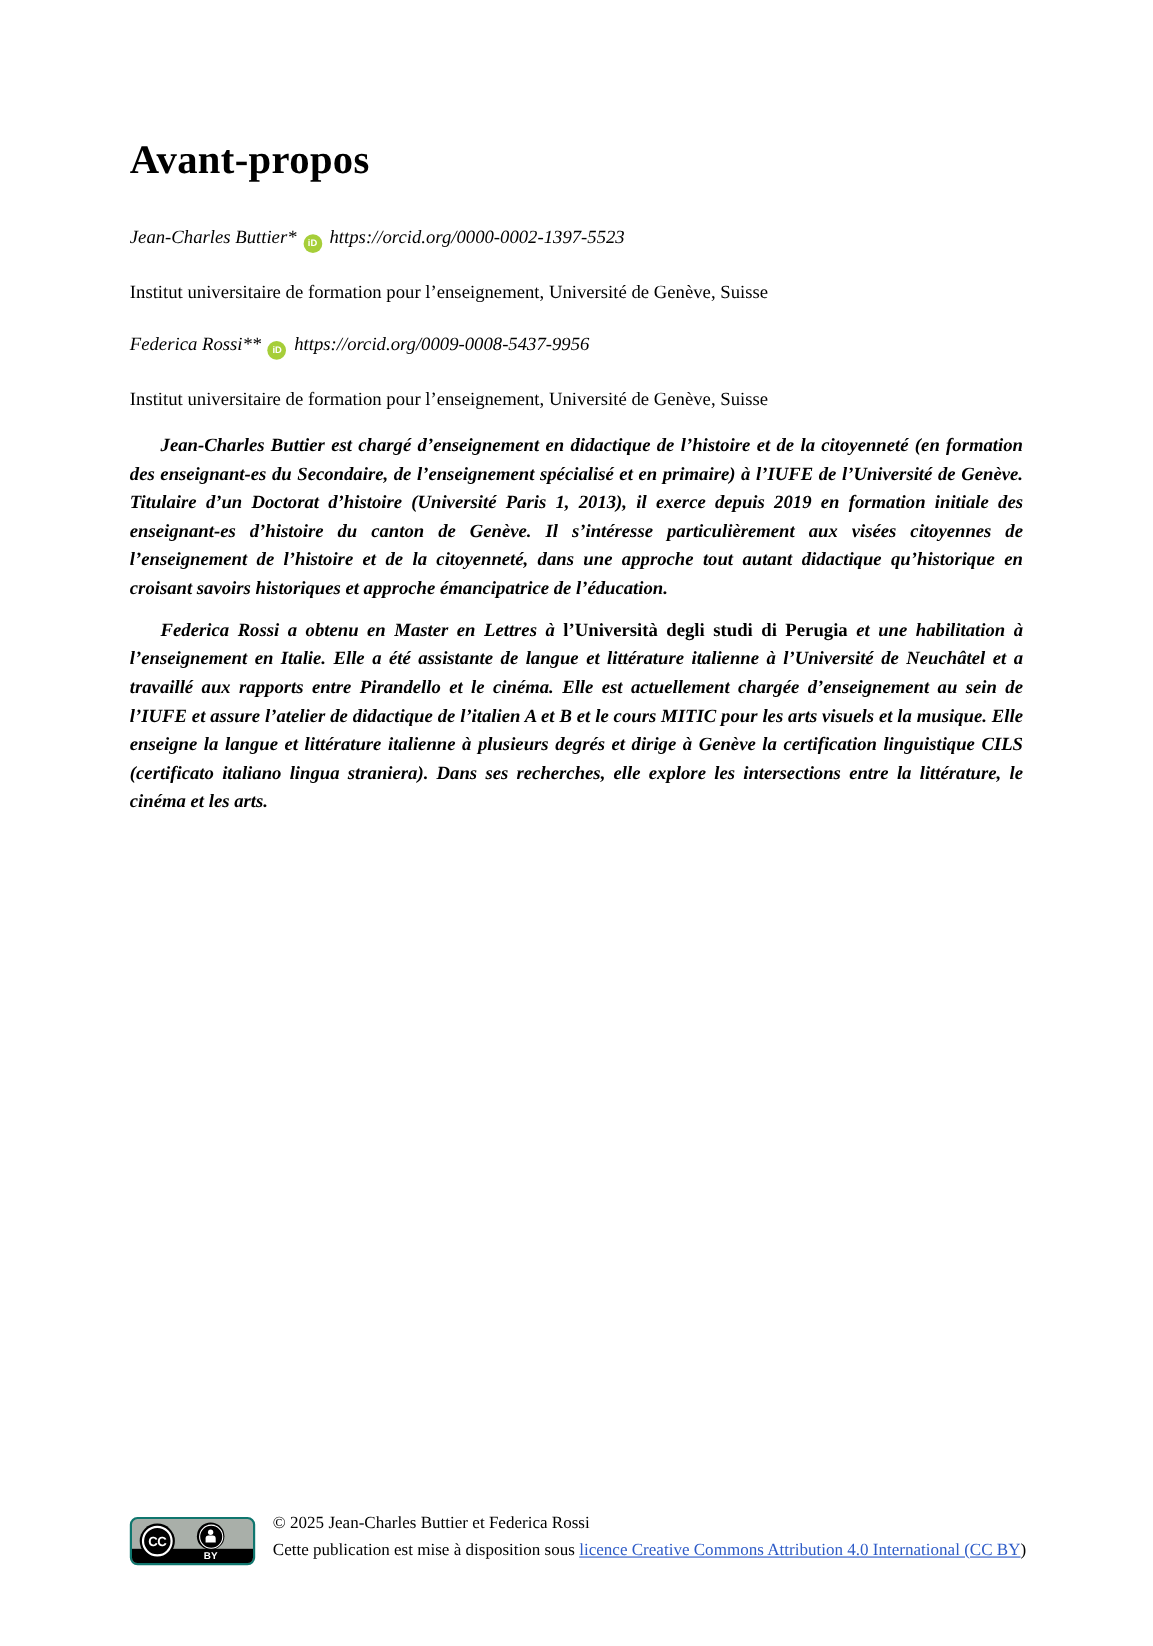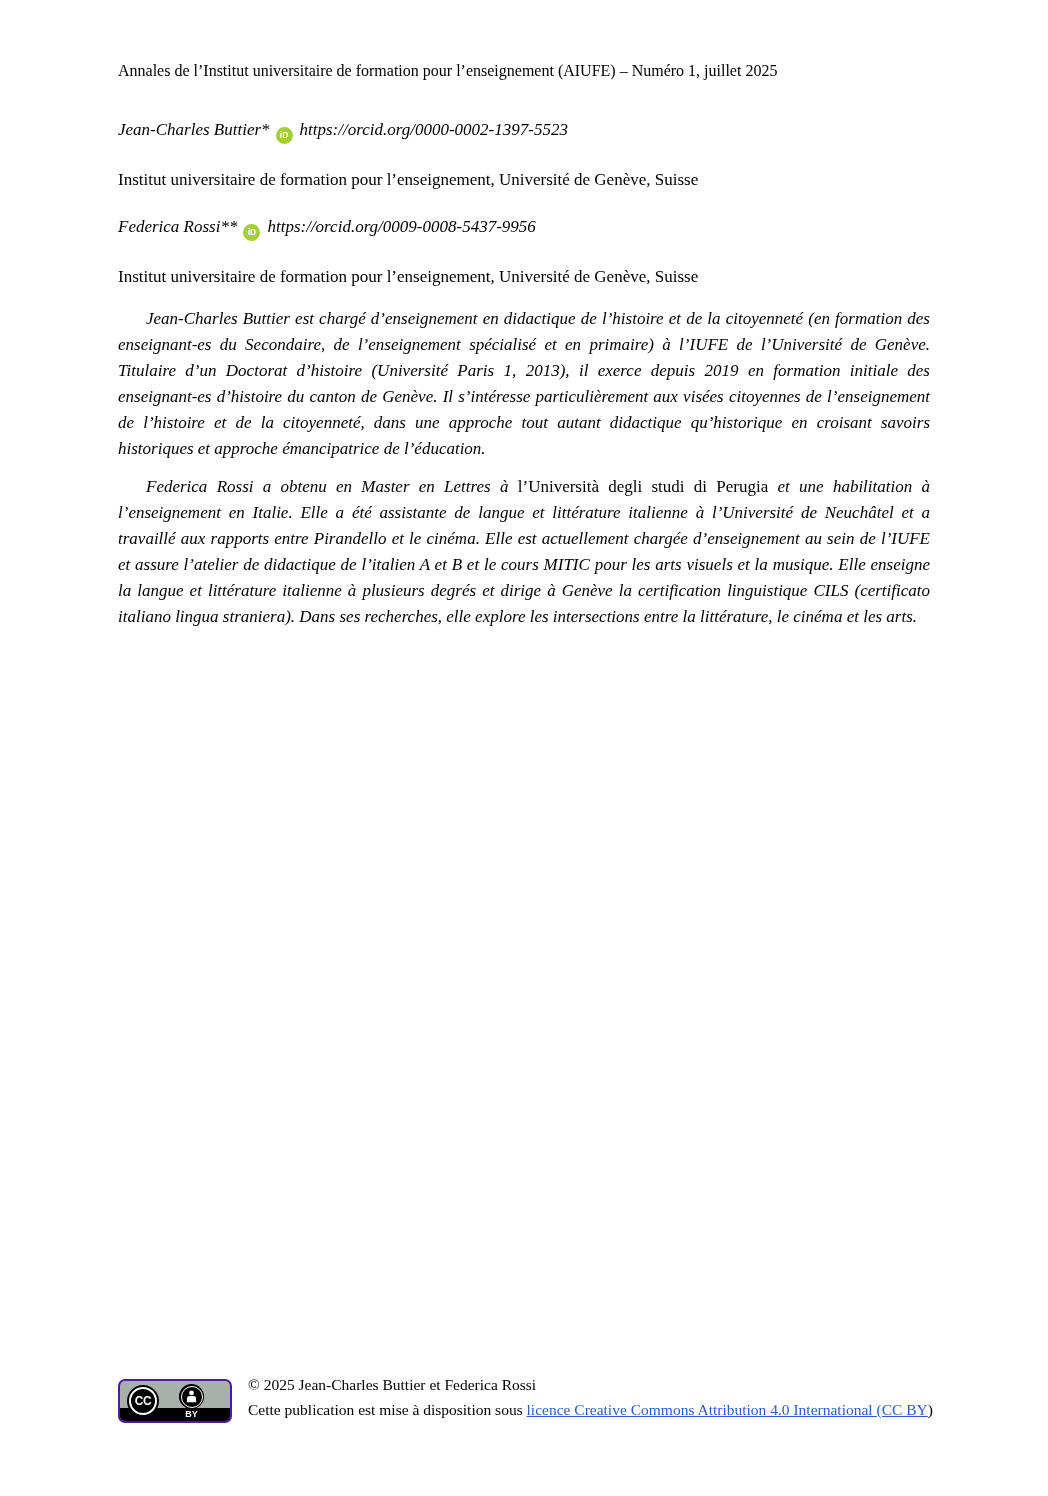--- a/index.html
+++ b/index.html
@@ -45,34 +45,34 @@
   }
   .affiliation{
     margin-top:24px; font-size:17px; line-height:23px;
   }
   .correspondence{
     margin-top:10px; font-style:italic; font-size:17px; line-height:23px;
   }
   p.bio{
     margin:18px 0 0 0;
     font-style:italic; font-size:17px; line-height:26px;
-    text-align:justify; text-indent:28px;
+    text-align:justify; text-indent:28px;font-weight:bold;
   }
   p.bio-2{ margin-top:12px; }
   .upright{ font-style:normal; }
 
   .license-footer{
     position:absolute; left:118px; top:1372px; width:860px;
     display:flex; align-items:flex-start;
   }
   .cc-badge{
     position:relative; margin-top:7px;
     width:114px; height:44px; flex:0 0 auto;
     background:var(--badge-gray);
-    border:2px solid #4c1d95; border-radius:7px;
+    border:2px solid #0f766e; border-radius:7px;
     overflow:hidden; cursor:pointer;
   }
   .cc-strip{
     position:absolute; left:0; right:0; bottom:0; height:13px; background:#000;
   }
   .cc-circle{
     position:absolute; left:7px; top:4px;
     width:32px; height:32px; border-radius:50%;
     background:#000;
     display:flex; align-items:center; justify-content:center;
@@ -105,23 +105,23 @@
     color:var(--link-blue); text-decoration:underline; cursor:pointer;
   }
 </style>
 </head>
 <body>
 
 <div class="page">
   <div class="content">
 
     <header class="journal-header">
-      <div>Annales de l’Institut universitaire de formation pour l’enseignement (AIUFE) – Numéro 1, juillet 2025</div>
     </header>
 
+    <h1 class="page-title">Avant-propos</h1>
 
 
     <div class="author-line"><span>Jean-Charles Buttier*</span><span class="orcid-icon">iD</span><span>https://orcid.org/0000-0002-1397-5523</span></div>
 
     <div class="affiliation">Institut universitaire de formation pour l’enseignement, Université de Genève, Suisse</div>
 
     <div class="author-line author-line-2"><span>Federica Rossi**</span><span class="orcid-icon">iD</span><span>https://orcid.org/0009-0008-5437-9956</span></div>
 
     <div class="affiliation">Institut universitaire de formation pour l’enseignement, Université de Genève, Suisse</div>
 

